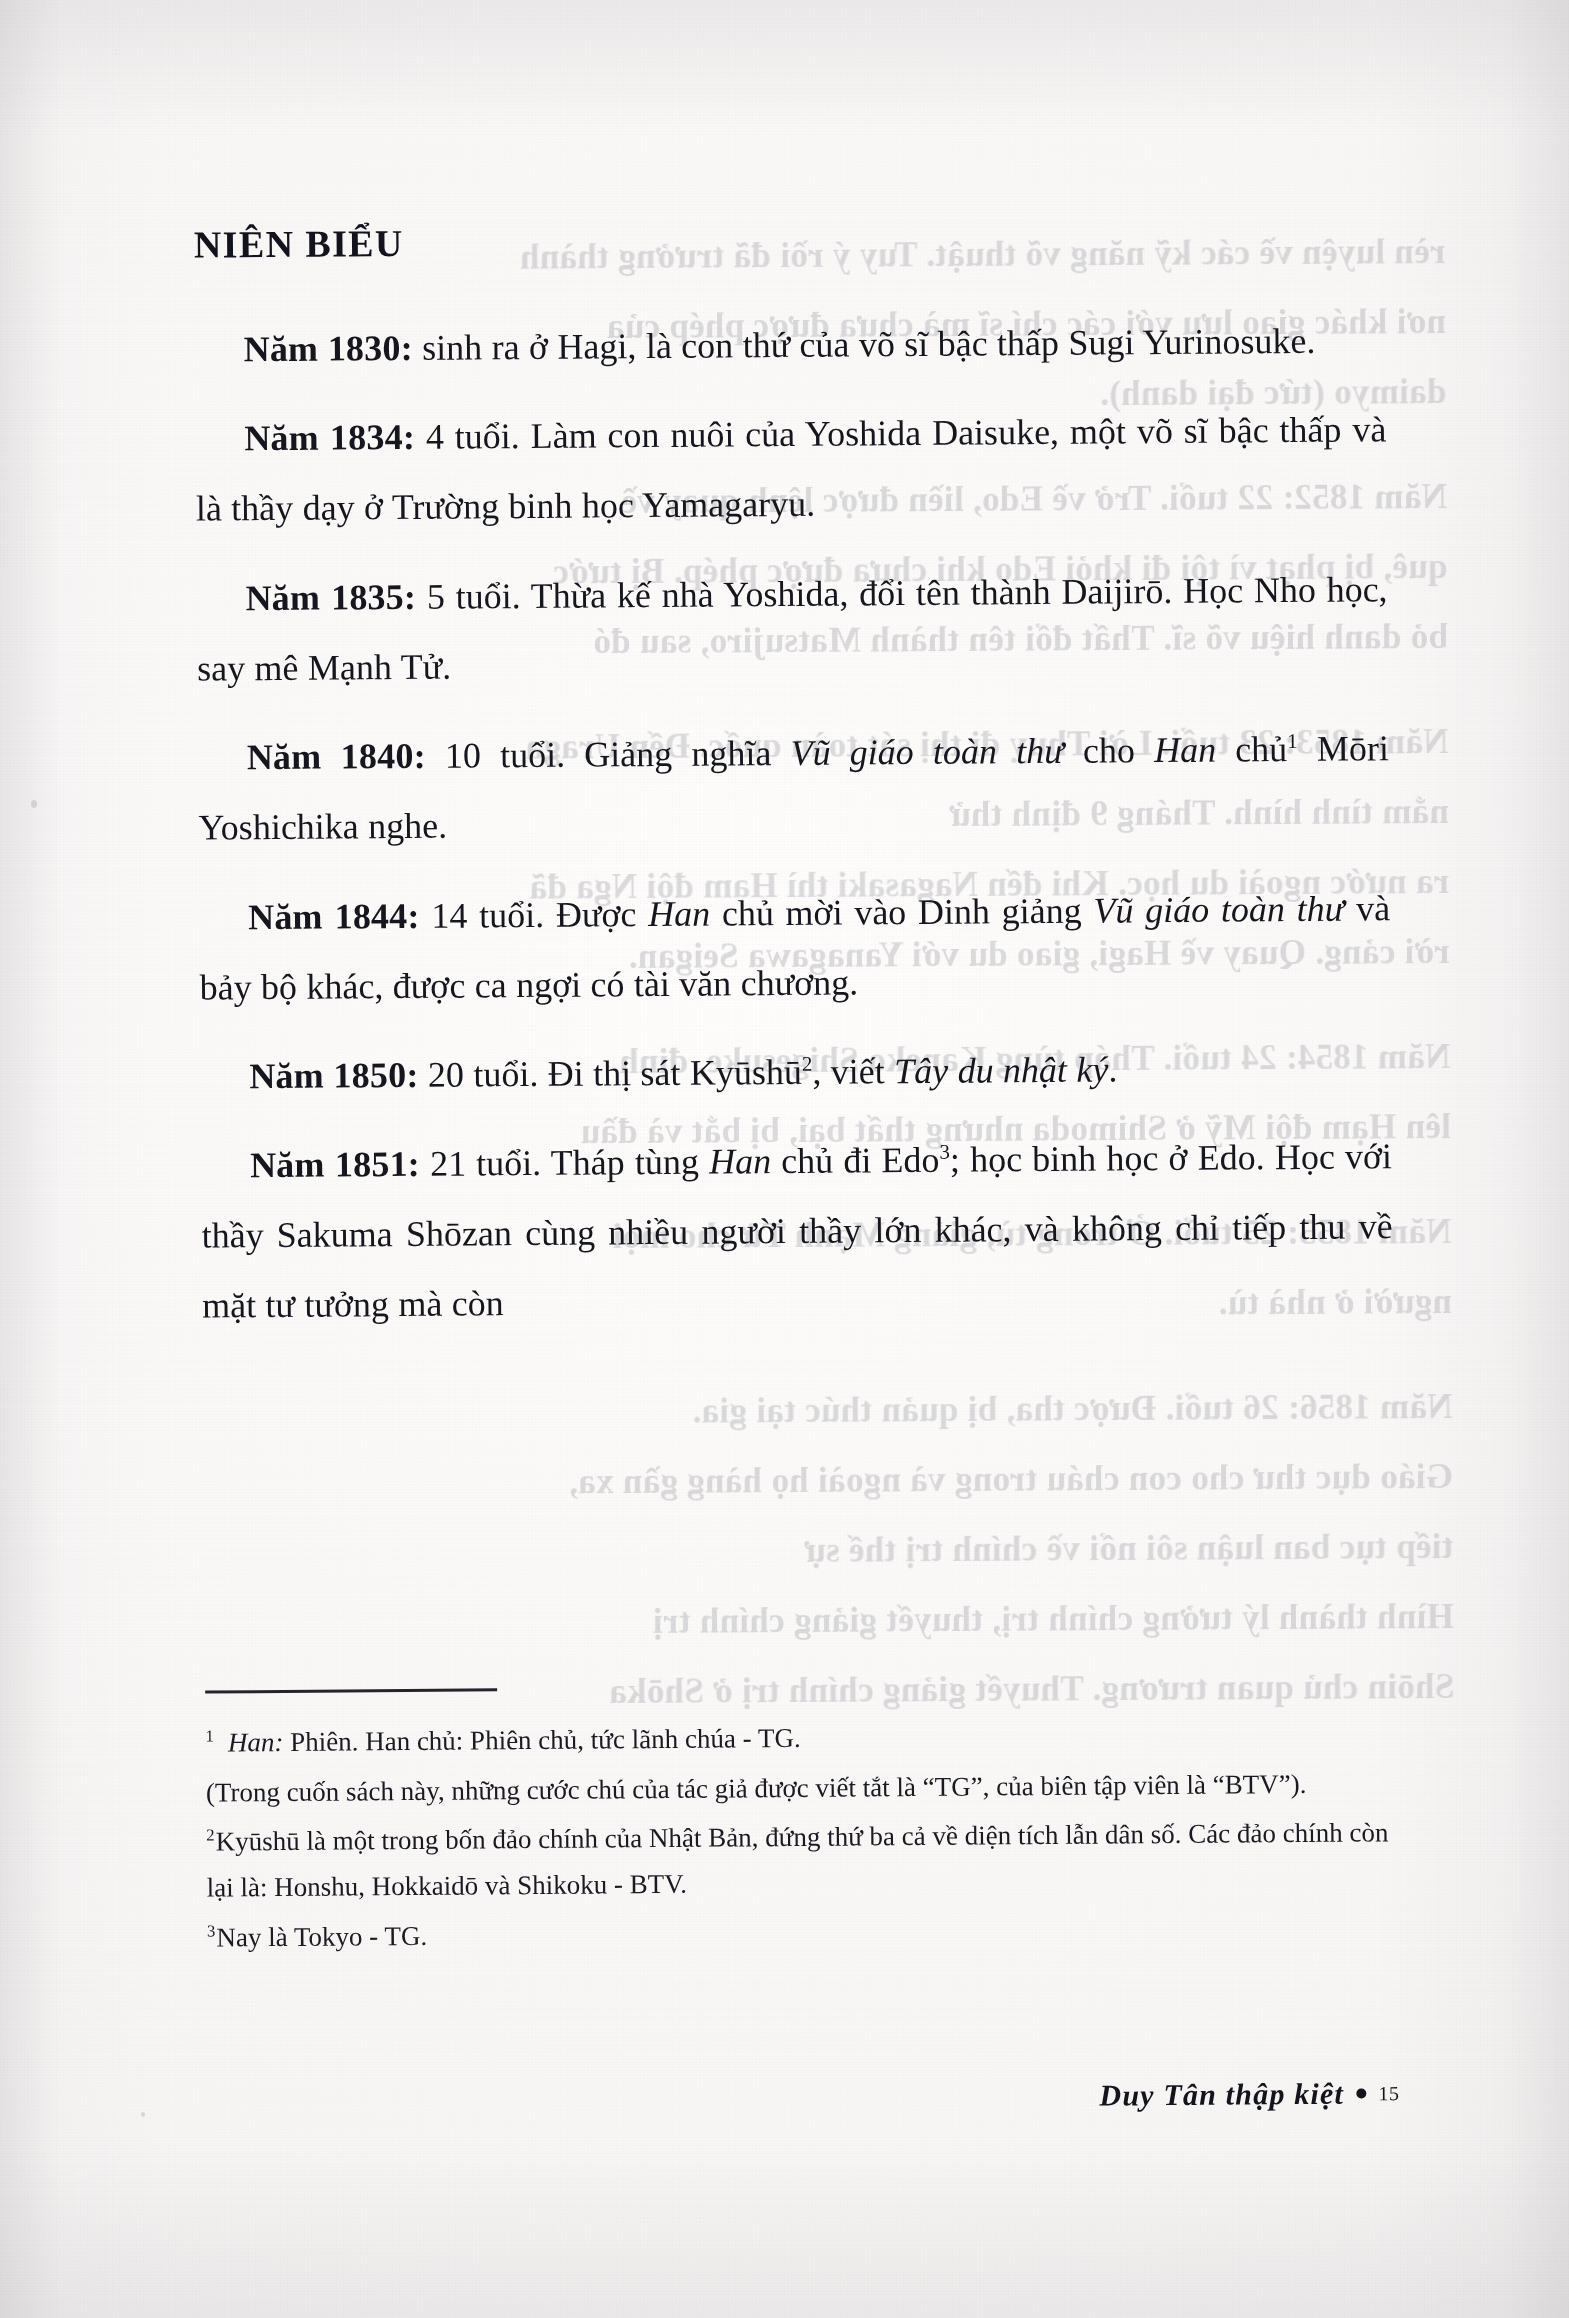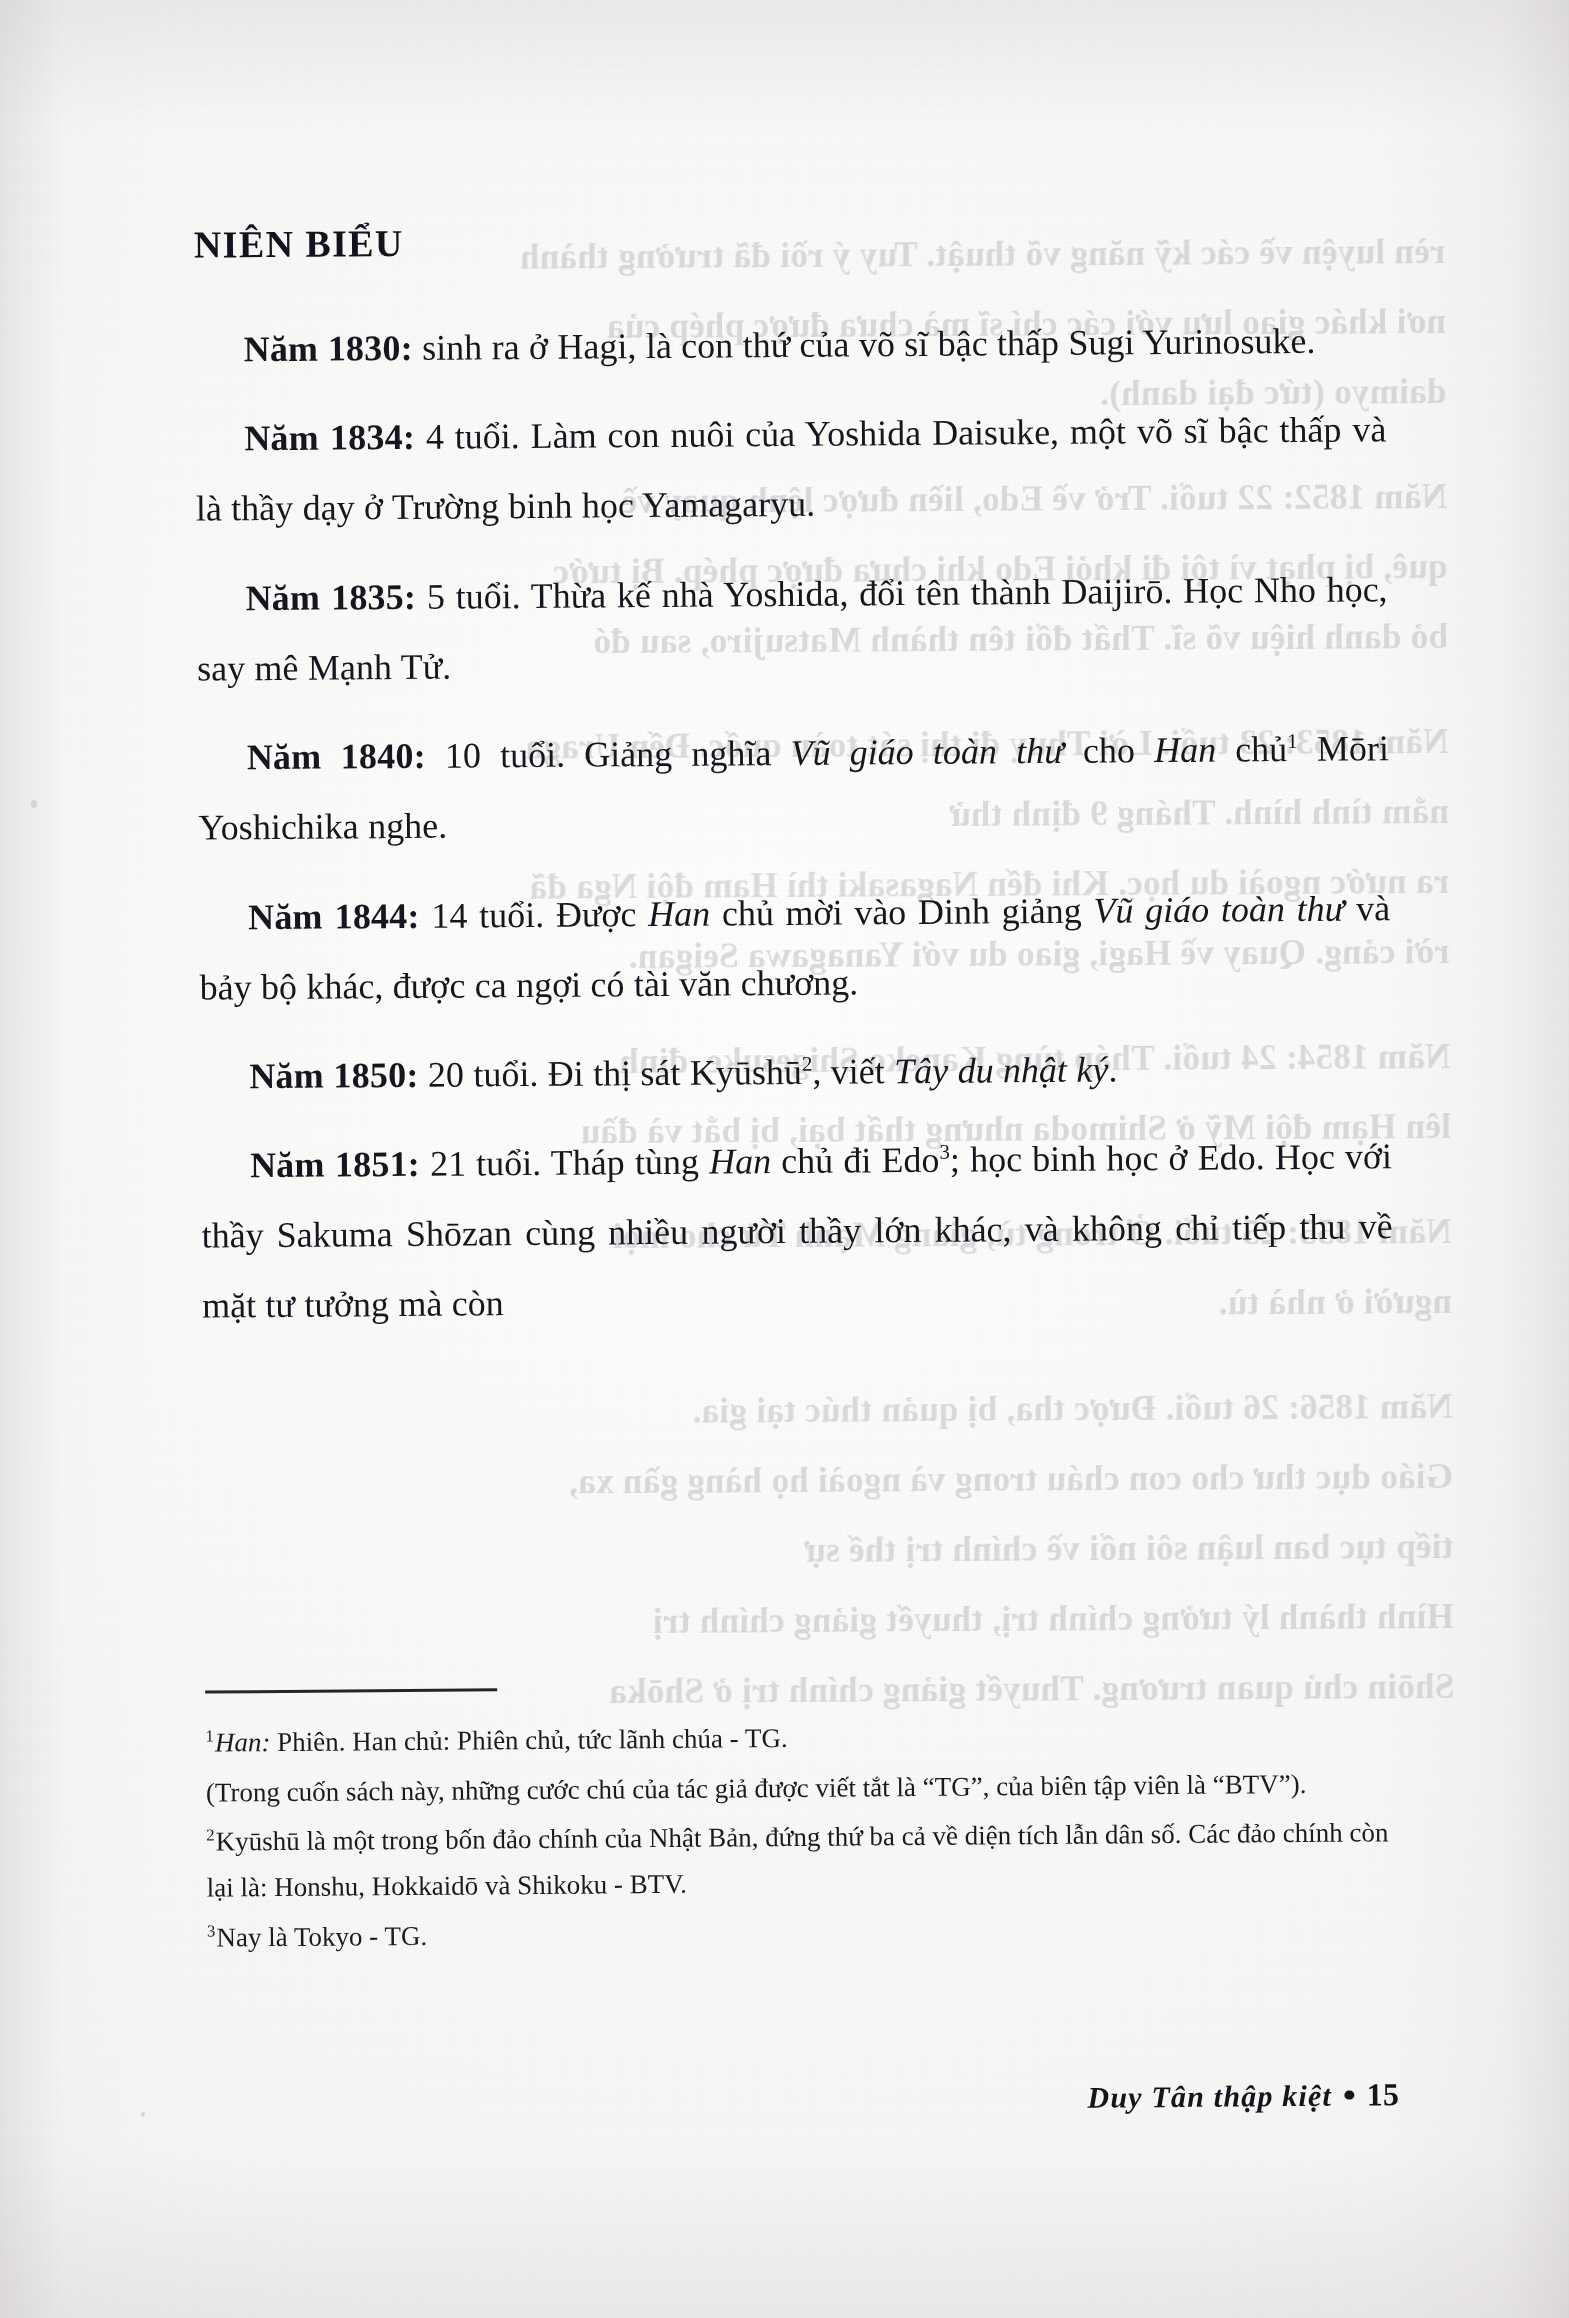--- a/index.html
+++ b/index.html
@@ -126,21 +126,21 @@
     background: #24242c;
     margin: 0 0 26.5px 0;
   }
   .footnote {
     font-size: 27px;
     line-height: 46px;
     color: #1a1a23;
     margin: 0 0 3.5px 0;
     text-align: left;
   }
-  .footnote i { font-style: italic; }
+  .footnote i { font-style: italic; margin-left: 13px; }
   .fn-mark {
     font-size: 0.62em;
     vertical-align: super;
     line-height: 0;
     margin-right: 0.9px;
   }
 
   
   #page-footer {
     position: absolute;
@@ -158,22 +158,22 @@
     letter-spacing: 1.2px;
   }
   #footer-dot {
     width: 9.7px;
     height: 9.7px;
     border-radius: 50%;
     background: #14141d;
     display: inline-block;
   }
   #footer-page-number {
-    font-weight: 700;
-    font-size: 32px;
+    font-weight: 400;
+    font-size: 20px;
     letter-spacing: 0.4px;
   }
 
   
   .speck {
     position: absolute;
     background: #b9b5b9;
     border-radius: 50%;
     opacity: .5;
   }

